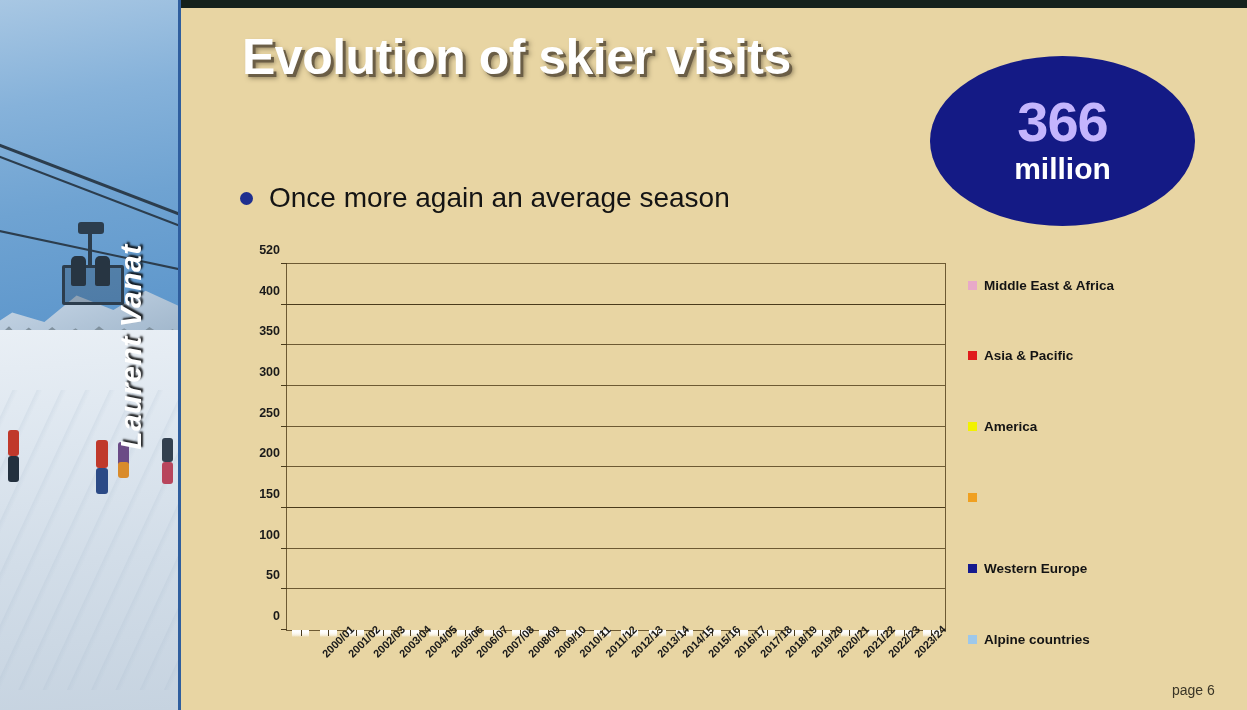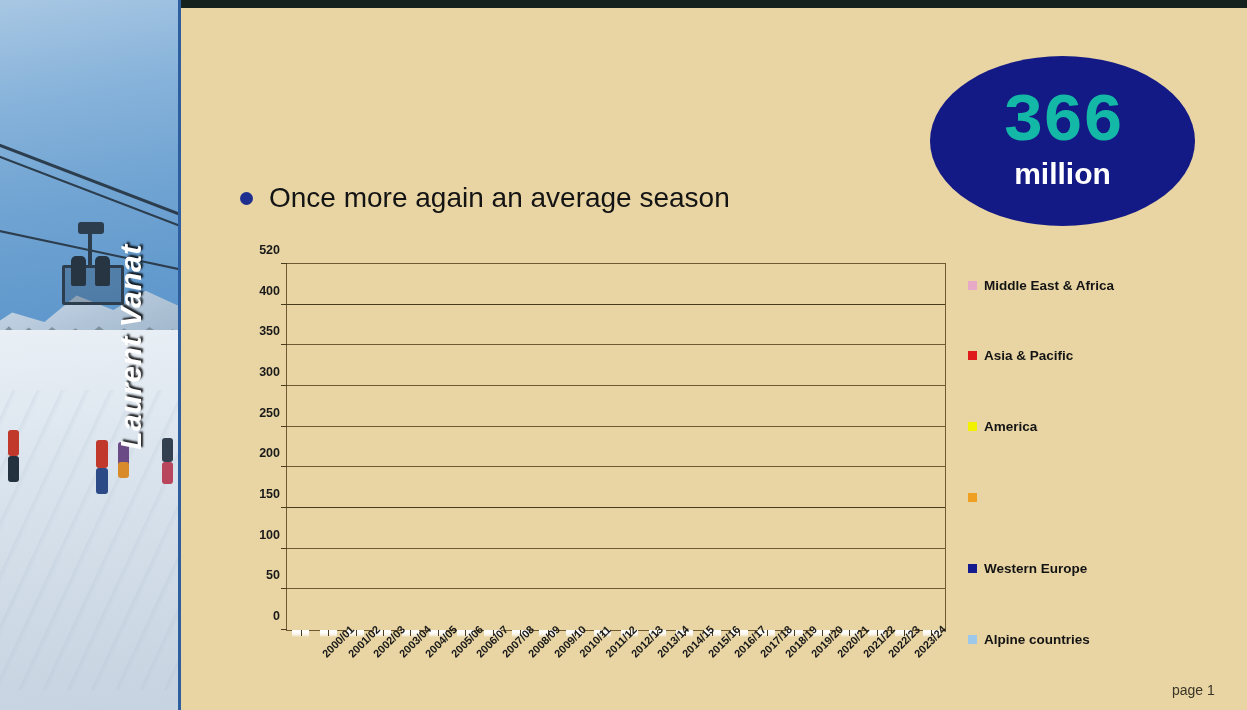--- a/index.html
+++ b/index.html
@@ -38,21 +38,21 @@
   .photoedge{position:absolute;left:178px;top:0;width:3px;height:710px;background:#2f5e9e;}
 
   
   .title{position:absolute;left:242px;top:28px;font-size:50px;font-weight:bold;color:#ffffff;
      font-family:"Liberation Sans",sans-serif;letter-spacing:-.5px;
      text-shadow:3px 3px 0px #6b5e46, 4px 4px 5px rgba(60,50,30,.55);}
 
   
   .badge{position:absolute;left:930px;top:56px;width:265px;height:170px;border-radius:50%;
      background:#141a85;display:flex;flex-direction:column;align-items:center;justify-content:center;}
-  .badge .num{color:#14b8a6;font-size:68px;font-weight:bold;line-height:.95;letter-spacing:-1px;font-family:Liberation Mono, monospace;}
+  .badge .num{color:#c4b5fd;font-size:56px;font-weight:bold;line-height:.95;letter-spacing:-1px;}
   .badge .unit{color:#fff;font-size:30px;font-weight:bold;line-height:1.2;margin-top:2px;}
 
   
   .bulletrow{position:absolute;left:240px;top:182px;display:flex;align-items:center;gap:16px;}
   .bulletdot{width:13px;height:13px;border-radius:50%;background:#1f2f8f;flex:0 0 auto;}
   .bullettext{font-size:28px;color:#141414;font-family:"Liberation Sans",sans-serif;}
 
   
   #chart{position:absolute;left:252px;top:258px;width:700px;height:380px;}
   .plot{position:absolute;left:34px;top:5px;right:6px;bottom:7px;
@@ -116,20 +116,21 @@
     <div class="skier" style="left:96px;top:468px;width:12px;height:26px;background:#2b4a86;"></div>
     <div class="skier" style="left:118px;top:442px;width:11px;height:24px;background:#6b4b86;"></div>
     <div class="skier" style="left:118px;top:462px;width:11px;height:16px;background:#d98b2b;"></div>
     <div class="skier" style="left:162px;top:438px;width:11px;height:24px;background:#33404f;"></div>
     <div class="skier" style="left:162px;top:462px;width:11px;height:22px;background:#b8455c;"></div>
 
     <div class="watermark">Laurent Vanat</div>
   </div>
   <div class="photoedge"></div>
 
+  <div class="title">Evolution of skier visits</div>
 
   <div class="badge">
     <div class="num">366</div>
     <div class="unit">million</div>
   </div>
 
   <div class="bulletrow">
     <div class="bulletdot"></div>
     <div class="bullettext">Once more again an average season</div>
   </div>
@@ -817,14 +818,14 @@
       <div class="legitem" style="top: 283px;">
         <div class="legswatch" style="background: rgb(21, 26, 142);"></div>
         <div class="legtext">Western Europe</div>
       </div>
       <div class="legitem" style="top: 354px;">
         <div class="legswatch" style="background: rgb(158, 200, 234);"></div>
         <div class="legtext">Alpine countries</div>
       </div>
     </div>
 
-  <div class="pagenum">page 1</div>
+  <div class="pagenum">page 6</div>
 </div>
 
 </body></html>

